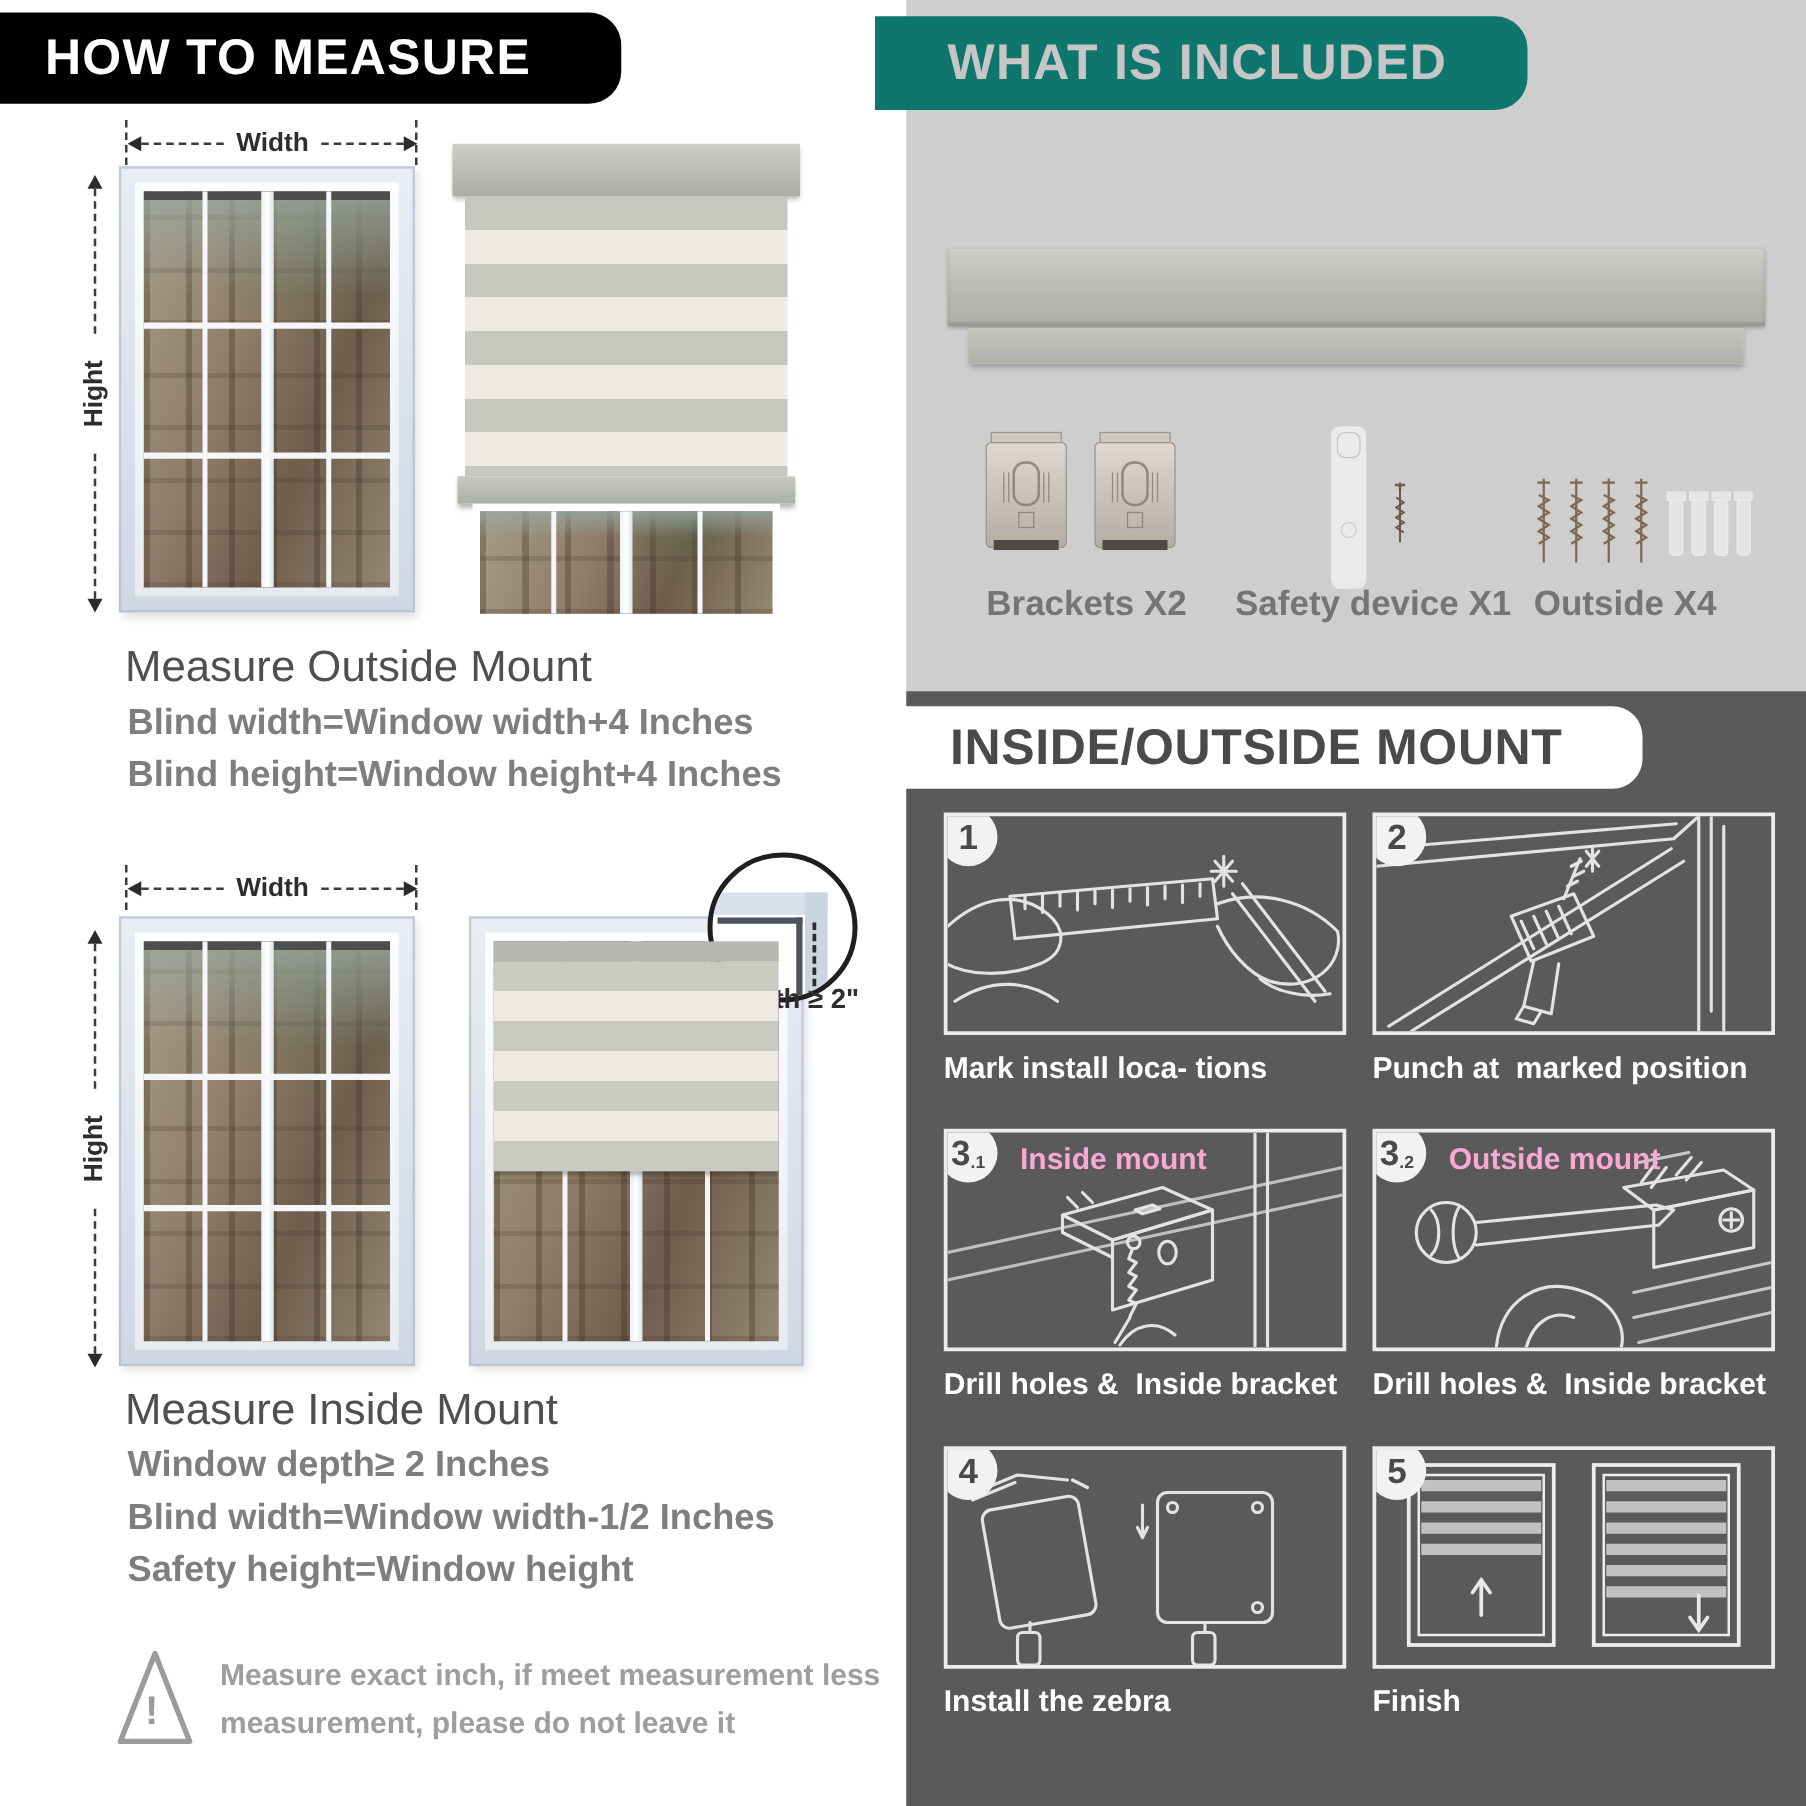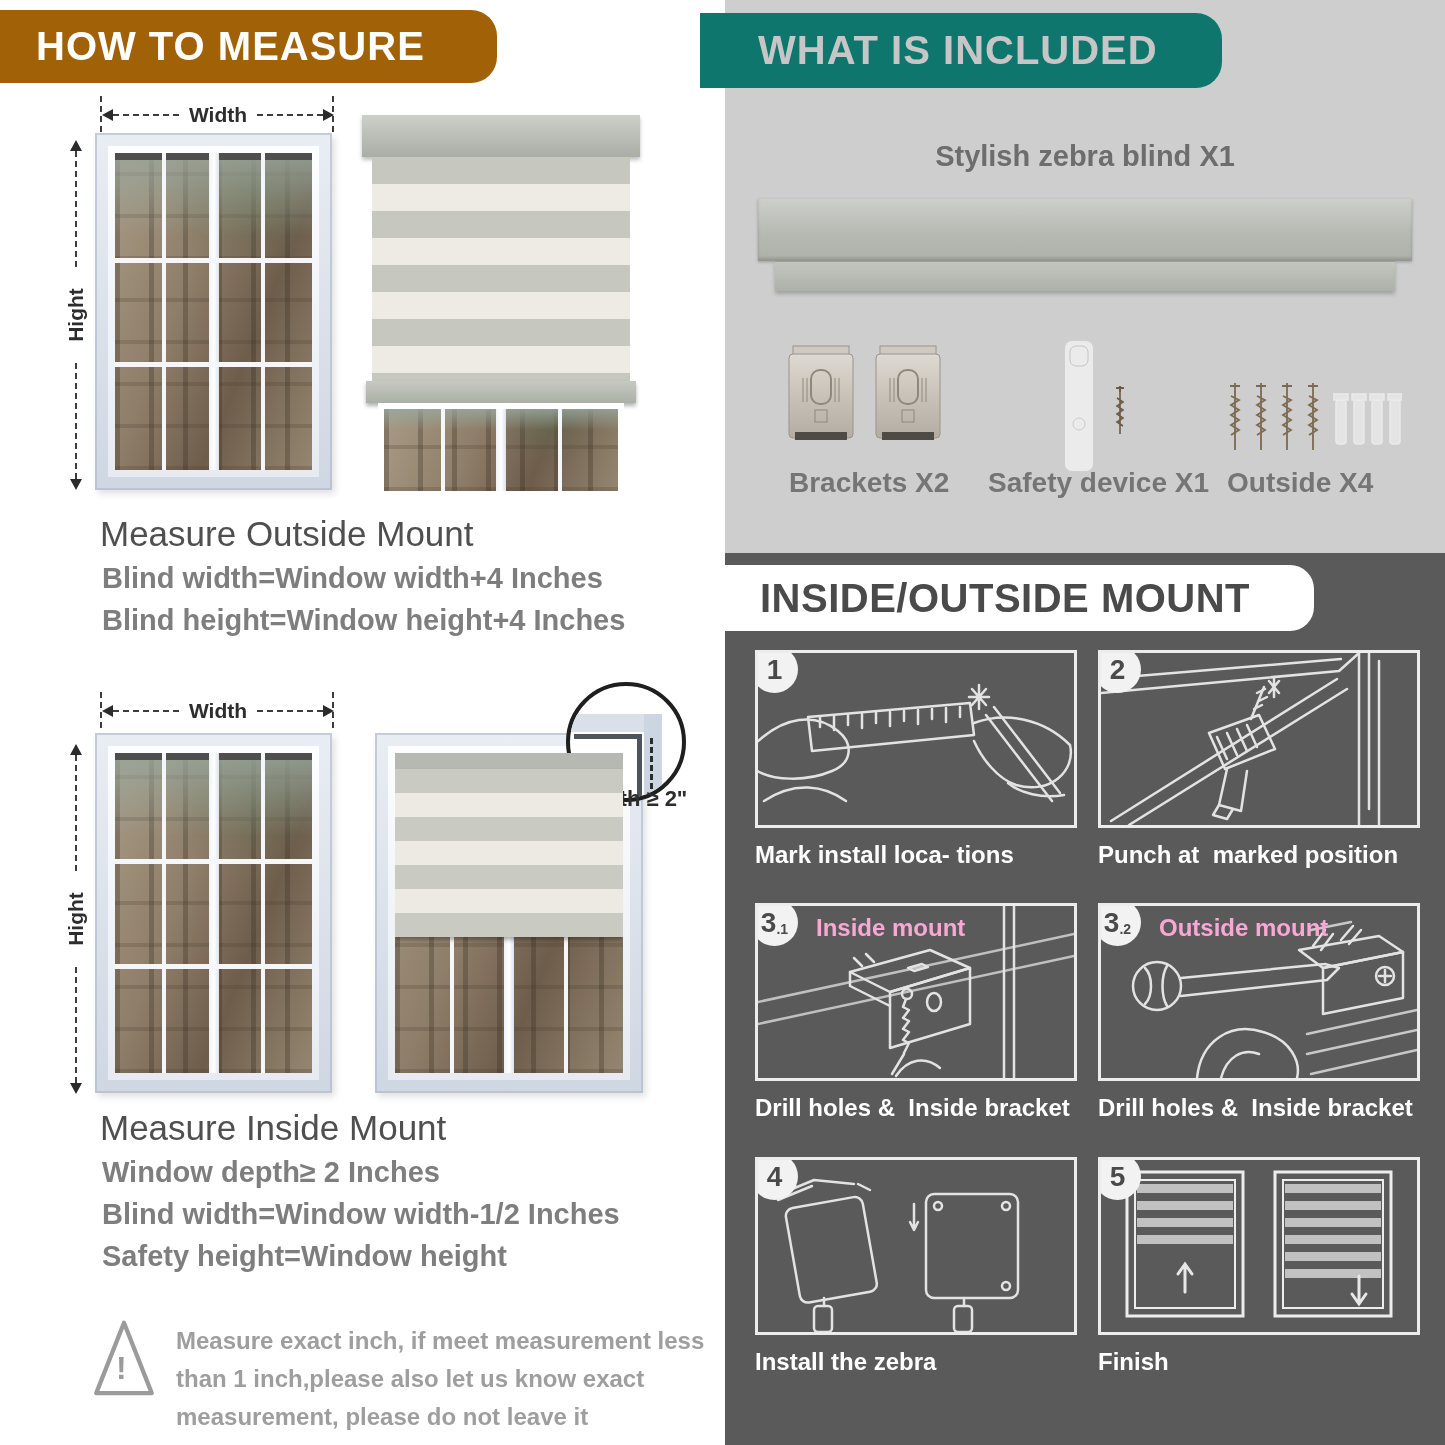--- a/index.html
+++ b/index.html
@@ -1,21 +1,21 @@
 <!DOCTYPE html>
 <html><head>
 <meta charset="utf-8">
 <style>
   html,body{margin:0;padding:0;}
   body{font-family:"Liberation Sans",sans-serif;background:#fff;}
   #canvas{position:relative;width:1445px;height:1445px;background:#ffffff;overflow:hidden;}
   .abs{position:absolute;}
 
   
-  .lp-header{left:0;top:10px;width:497px;height:73px;background:#a16207;border-radius:0 26px 26px 0;
+  .lp-header{left:0;top:10px;width:497px;height:73px;background:#000000;border-radius:0 26px 26px 0;
     color:#ffffff;font-size:40px;font-weight:700;line-height:73px;padding-left:36px;box-sizing:border-box;letter-spacing:1px;}
 
   
   .dimw{display:flex;align-items:center;height:22px;text-align:center;}
   .ah-l{width:0;height:0;border-top:6px solid transparent;border-bottom:6px solid transparent;border-right:11px solid #2b2b2b;}
   .ah-r{width:0;height:0;border-top:6px solid transparent;border-bottom:6px solid transparent;border-left:11px solid #2b2b2b;}
   .dline{flex:1;height:0;border-top:2.5px dashed #3c3c3c;}
   .dlabel{margin:0 10px;font-size:21px;font-weight:700;color:#2d2d2d;}
   .btick{width:0;border-left:2px dashed #3c3c3c;}
   .dimh{display:flex;flex-direction:column;align-items:center;width:24px;}
@@ -216,27 +216,25 @@
   <div class="abs sub-left" style="left:102px;top:1240px;">Safety height=Window height</div>
 
   <div class="abs" style="left:92px;top:1316px;width:64px;height:86px;">
     <svg viewBox="0 0 60 80" width="64" height="86">
       <path d="M30 6 L56 72 L4 72 Z" fill="none" stroke="#9b9b9b" stroke-width="4" stroke-linejoin="round"></path>
     </svg>
     <span class="warn-mark">!</span>
   </div>
   <div class="abs warn-text" style="left:176px;top:1322px;">
     <div>Measure exact inch, if meet measurement less</div>
-    <div>than 1 inch,please also let us know exact</div>
     <div>measurement, please do not leave it</div>
   </div>
 
   <div class="abs rp-top"></div>
   <div class="abs rp-header1">WHAT IS INCLUDED</div>
-  <div class="abs blind-name">Stylish zebra blind X1</div>
 
   <div class="abs rail-top"></div>
   <div class="abs rail-lip"></div>
 
   <div class="abs" style="left:785px;top:342px;width:72px;height:108px;">
     <svg viewBox="0 0 72 108" width="72" height="108">
       <rect x="8" y="4" width="56" height="9" fill="#cfc9c0" stroke="#9a948b"></rect>
       <rect x="4" y="12" width="64" height="84" rx="4" fill="url(#met)" stroke="#9a948b"></rect>
       <rect x="26" y="28" width="20" height="34" rx="9" fill="none" stroke="#8f887e" stroke-width="2"></rect>
       <path d="M18,36 v24 M22,36 v24 M50,36 v24 M54,36 v24" stroke="#8f887e" fill="none"></path>

